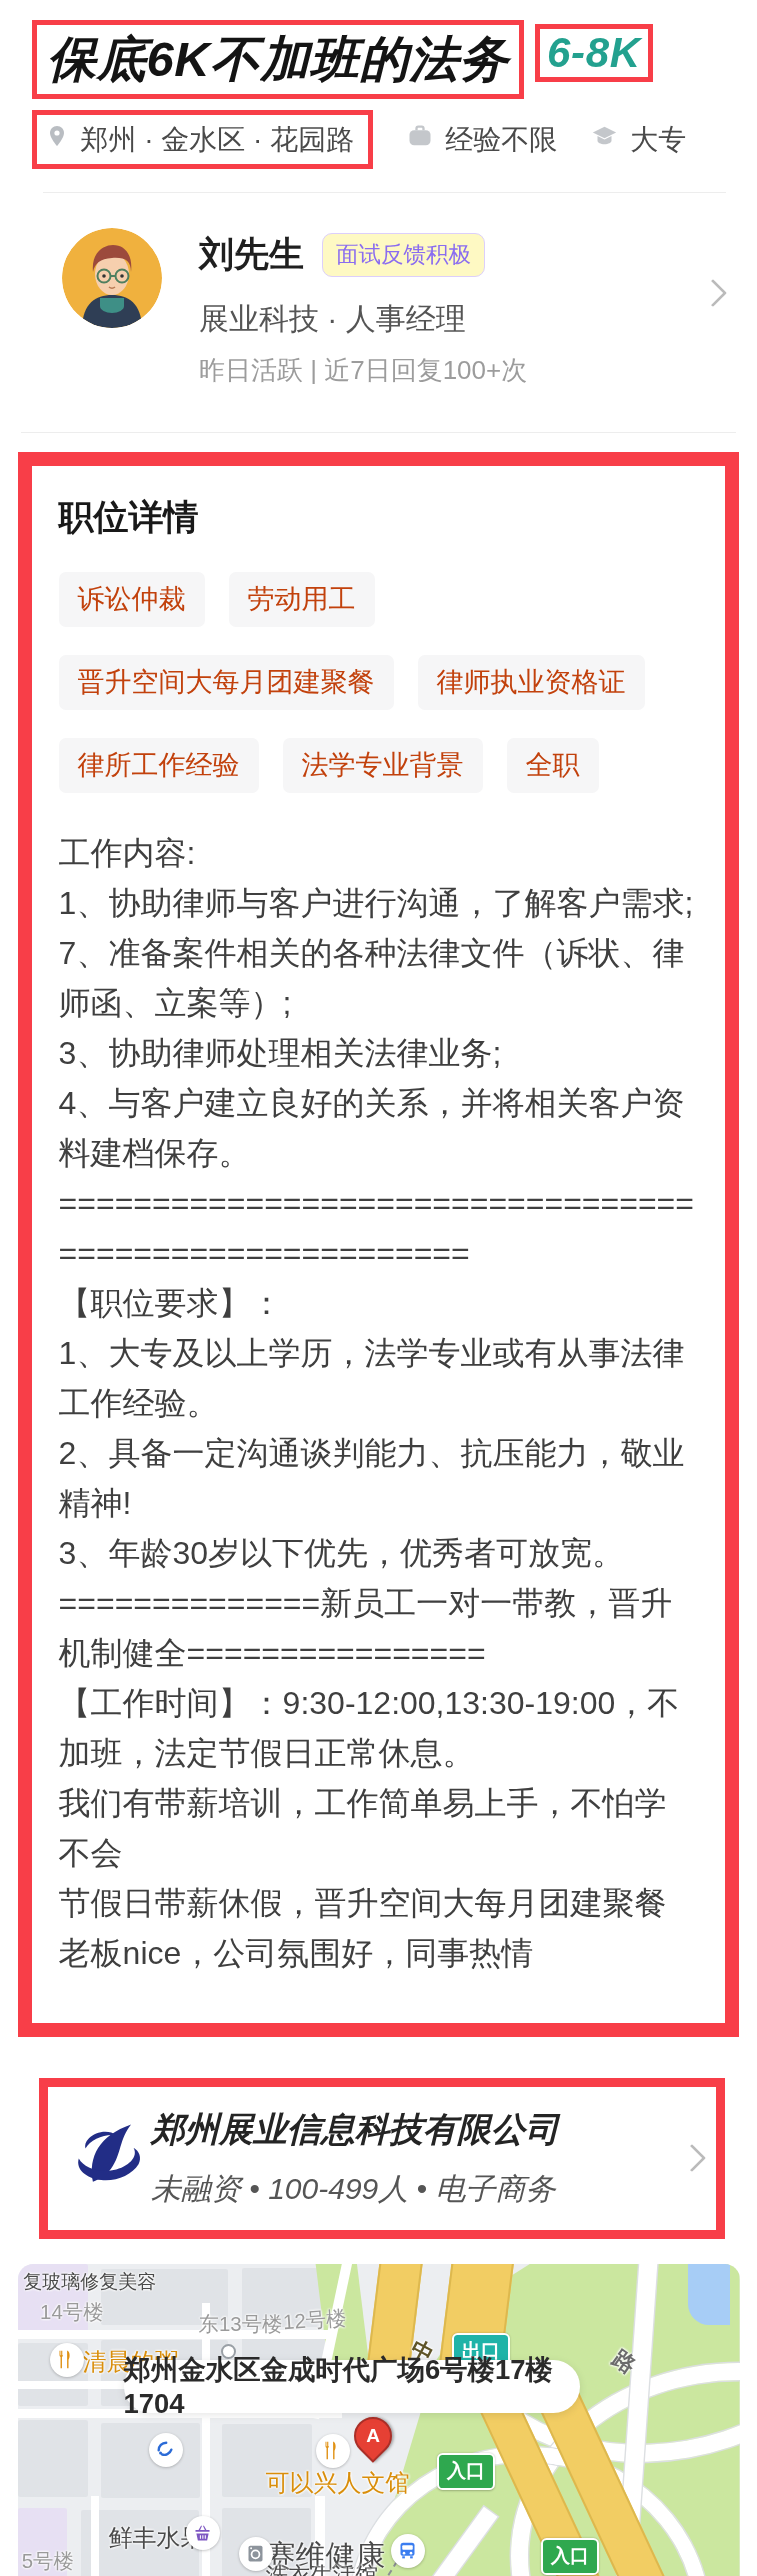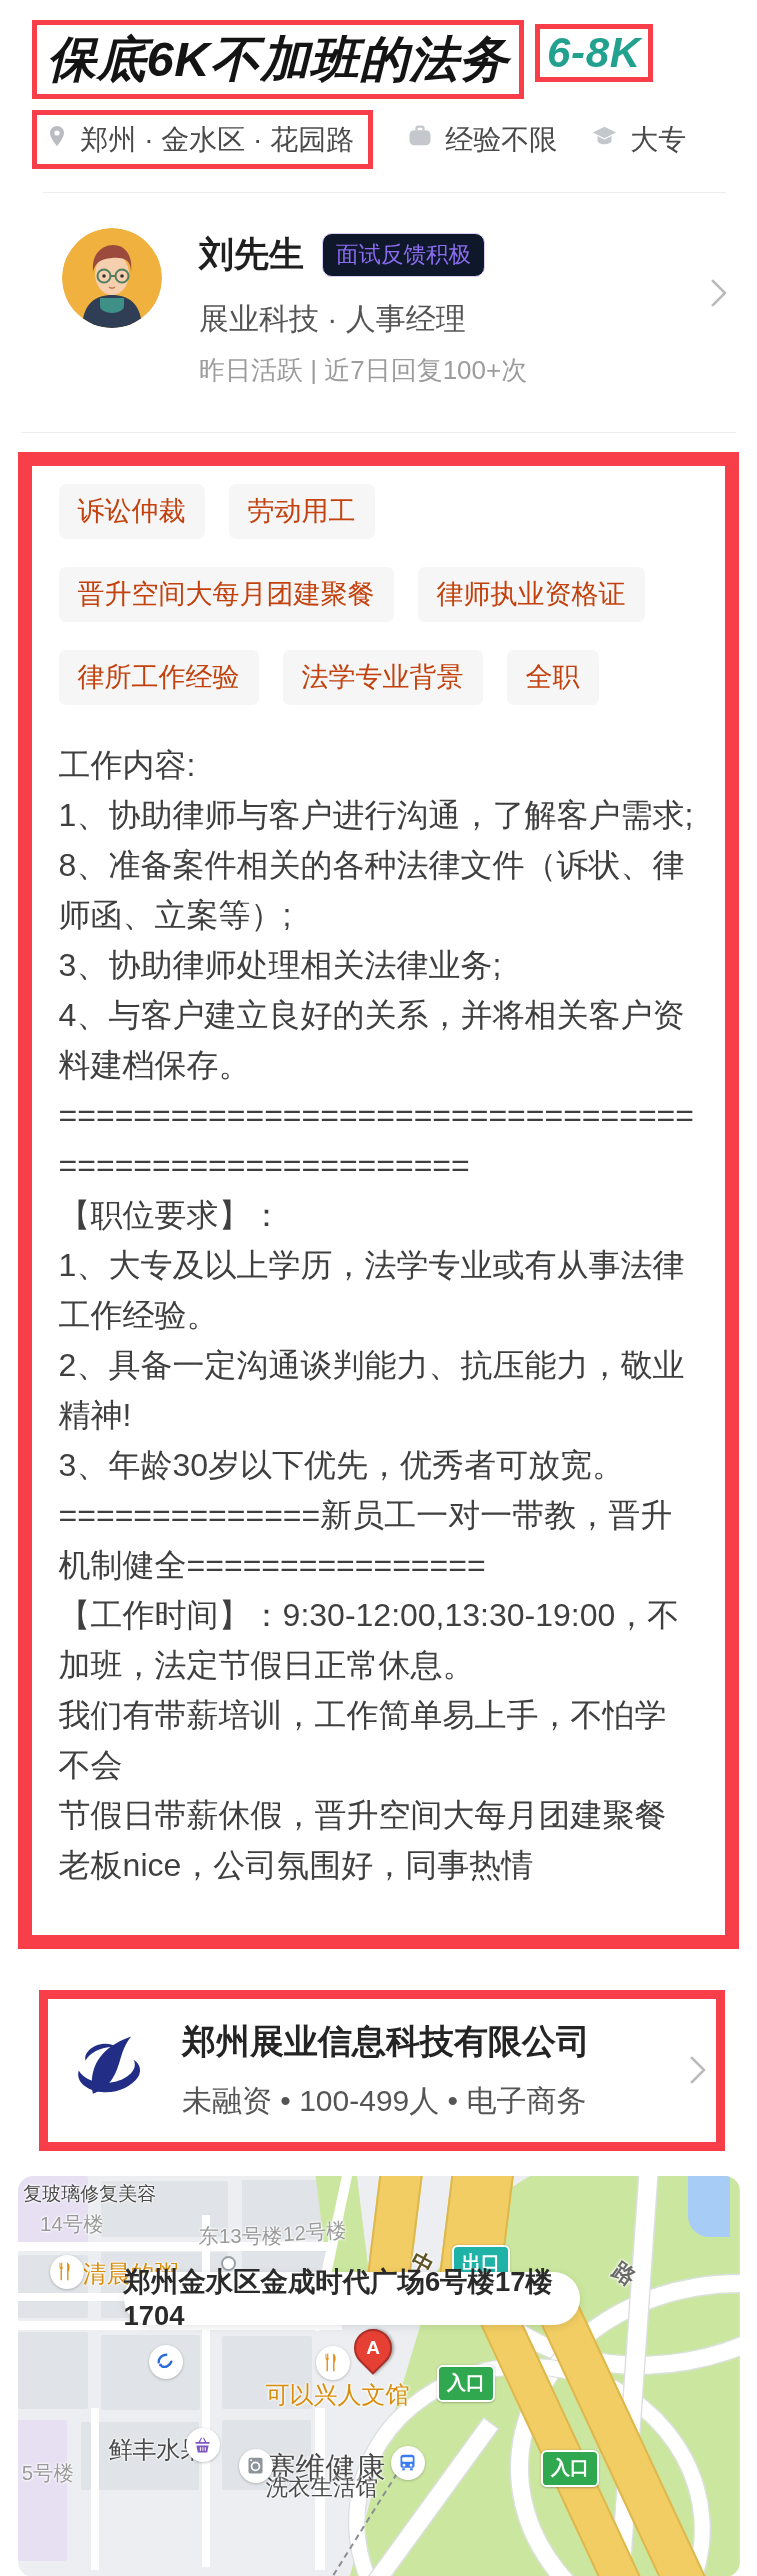--- a/index.html
+++ b/index.html
@@ -15,38 +15,38 @@
   .loc-box{border:5px solid var(--red);display:flex;align-items:center;gap:11px;padding:5.6px 14px 5.6px 8.4px;}
   .meta-item{display:flex;align-items:center;gap:10px;}
   .divider{height:1.4px;background:#ededed;margin:22.5px 12.7px 0 11.3px;}
 
   
   .recruiter{display:flex;align-items:flex-start;padding:35px 28px 0 62px;position:relative;}
   .avatar{width:100px;height:100px;border-radius:50%;overflow:hidden;flex:0 0 auto;}
   .r-info{margin-left:37px;padding-top:2.8px;}
   .r-name-row{display:flex;align-items:center;gap:18.3px;}
   .r-name{font-size:35px;font-weight:700;color:#1f1f1f;}
-  .r-badge{font-size:22.5px;color:#8a6cf0;background:#0f172a;border:1.4px solid #dccffb;border-radius:10px;padding:5.6px 12.7px;}
+  .r-badge{font-size:22.5px;color:#8a6cf0;background:#fef9c3;border:1.4px solid #dccffb;border-radius:10px;padding:5.6px 12.7px;}
   .r-sub{margin-top:21px;font-size:30px;color:#555;}
   .r-activity{margin-top:13px;font-size:26px;color:#9c9c9c;}
   .chev{width:17px;height:17px;border-top:3.5px solid #bbb;border-right:3.5px solid #bbb;transform:rotate(45deg);display:inline-block;border-radius:1.4px;}
   .r-chev{position:absolute;right:34px;top:90px;}
   .divider2{height:1.4px;background:#ededed;margin:44px 21px 0 21px;}
 
   
   .detail-box{margin:18.3px 17.6px 0;border:14px solid var(--red);background:#fff;padding:18.3px 28px 45px 27px;}
   .section-title{font-size:35px;font-weight:800;color:#191919;margin:10px 0 31px;}
   .tags{display:flex;flex-wrap:wrap;gap:28px 24px;max-width:662px;}
   .tag{background:#f6f6f7;color:#c2410c;font-size:27px;line-height:1.15;padding:12px 19px;border-radius:7px;white-space:nowrap;}
   .desc{margin-top:35px;font-size:32px;line-height:50px;color:#3f3f3f;word-break:break-all;max-width:662px;}
 
   
   .company-box{margin:41px 32px 0 39px;border:9.1px solid var(--red);display:flex;align-items:center;padding:20px 20px;position:relative;background:#fff;}
   .c-logo{flex:0 0 auto;width:83px;height:83px;}
-  .c-info{margin-left:31px;}
+  .c-info{font-style:italic;}
   .c-name{font-size:34px;font-weight:700;color:#242424;}
   .c-meta{margin-top:15.5px;font-size:30px;color:#555;}
   .c-chev{position:absolute;right:14px;top:61px;}
 
   
   .map{position:relative;margin:25px 17.6px 38px;width:722px;height:401px;border-radius:15.5px;overflow:hidden;background:#eceef1;}
   .map i{position:absolute;display:block;}
   .blk{background:#e0e3e7;border-radius:2.1px;}
   .blk.lav{background:#e7e0f3;}
   .st{background:#fff;}
@@ -136,35 +136,36 @@
         <span class="r-badge">面试反馈积极</span>
       </div>
       <div class="r-sub">展业科技 · 人事经理</div>
       <div class="r-activity">昨日活跃 | 近7日回复100+次</div>
     </div>
     <span class="chev r-chev"></span>
   </div>
   <div class="divider2"></div>
 
   <div class="detail-box">
+    <div class="section-title">职位详情</div>
     <div class="tags">
 
     <span class="tag">诉讼仲裁</span>
         <span class="tag">劳动用工</span>
         <span class="tag">晋升空间大每月团建聚餐</span>
         <span class="tag">律师执业资格证</span>
         <span class="tag">律所工作经验</span>
         <span class="tag">法学专业背景</span>
         <span class="tag">全职</span>
       </div>
     <div class="desc">
 
     <div class="desc-line">工作内容:</div>
         <div class="desc-line">1、协助律师与客户进行沟通，了解客户需求;</div>
-        <div class="desc-line">8、准备案件相关的各种法律文件（诉状、律师函、立案等）;</div>
+        <div class="desc-line">7、准备案件相关的各种法律文件（诉状、律师函、立案等）;</div>
         <div class="desc-line">3、协助律师处理相关法律业务;</div>
         <div class="desc-line">4、与客户建立良好的关系，并将相关客户资料建档保存。</div>
         <div class="desc-line">========================================================</div>
         <div class="desc-line">【职位要求】：</div>
         <div class="desc-line">1、大专及以上学历，法学专业或有从事法律工作经验。</div>
         <div class="desc-line">2、具备一定沟通谈判能力、抗压能力，敬业精神!</div>
         <div class="desc-line">3、年龄30岁以下优先，优秀者可放宽。</div>
         <div class="desc-line">==============新员工一对一带教，晋升机制健全================</div>
         <div class="desc-line">【工作时间】：9:30-12:00,13:30-19:00，不加班，法定节假日正常休息。</div>
         <div class="desc-line">我们有带薪培训，工作简单易上手，不怕学不会</div>

